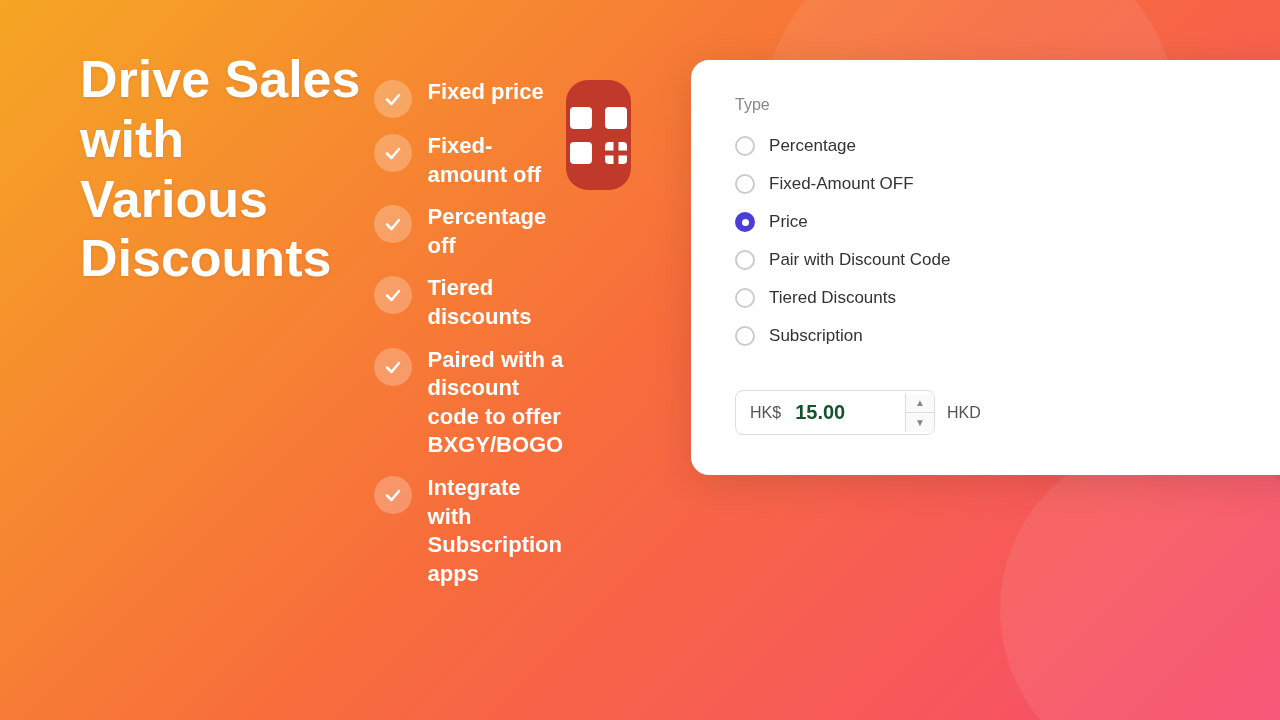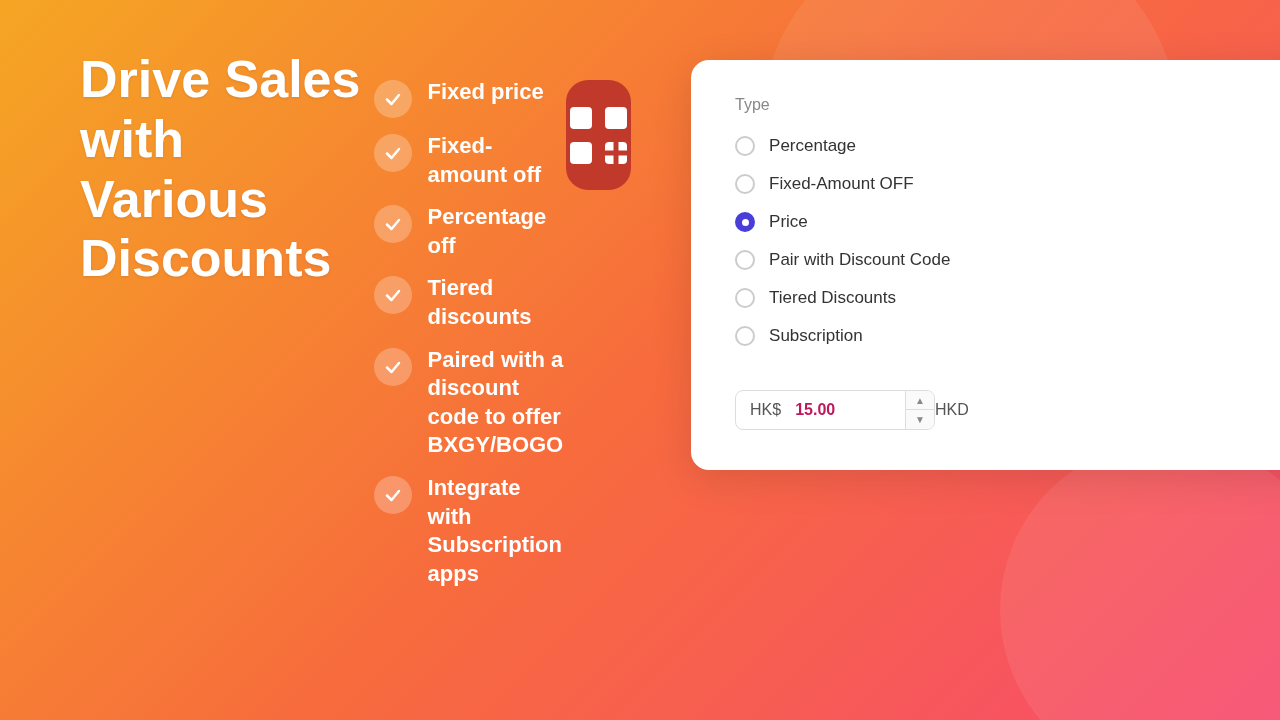--- a/index.html
+++ b/index.html
@@ -200,23 +200,23 @@
     }
 
     .price-prefix {
       padding: 10px 10px 10px 14px;
       font-size: 16px;
       color: #555;
       white-space: nowrap;
     }
 
     .price-value {
-      font-size: 16px;
+      font-size: 20px;
       font-weight: 700;
-      color: #be185d;
+      color: #14532d;
       padding: 10px 4px;
     }
 
     .price-stepper {
       display: flex;
       flex-direction: column;
       border-left: 1.5px solid #ddd;
       margin-left: auto;
     }
 
@@ -231,20 +231,21 @@
       cursor: pointer;
       user-select: none;
       background: #fafafa;
     }
 
     .stepper-btn:first-child {
       border-bottom: 1px solid #ddd;
     }
 
     .currency-label {
+      margin-left: 12px;
       font-size: 16px;
       color: #555;
       font-weight: 500;
     }
   </style>
 </head>
 <body>
 
 <div class="bg-blob-1"></div>
 <div class="bg-blob-2"></div>

